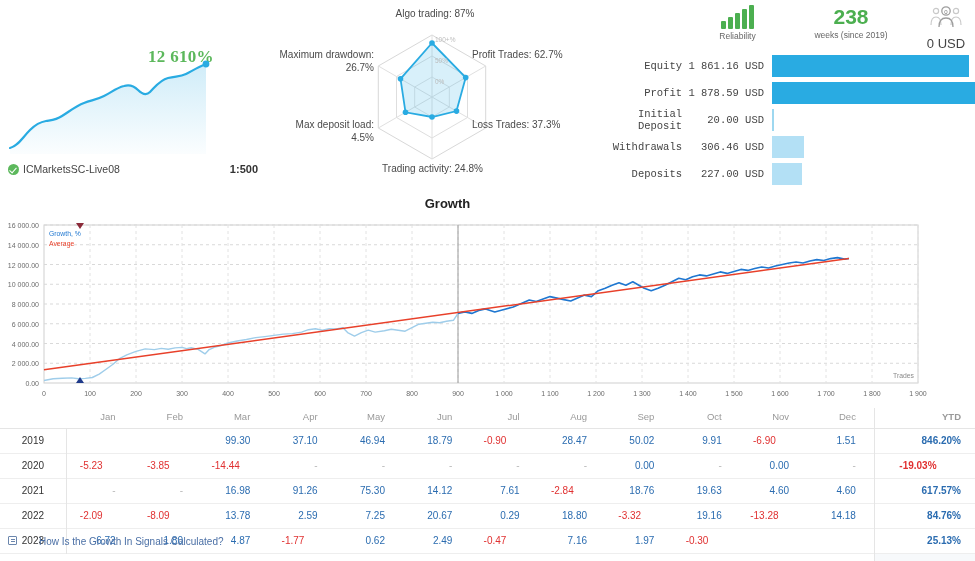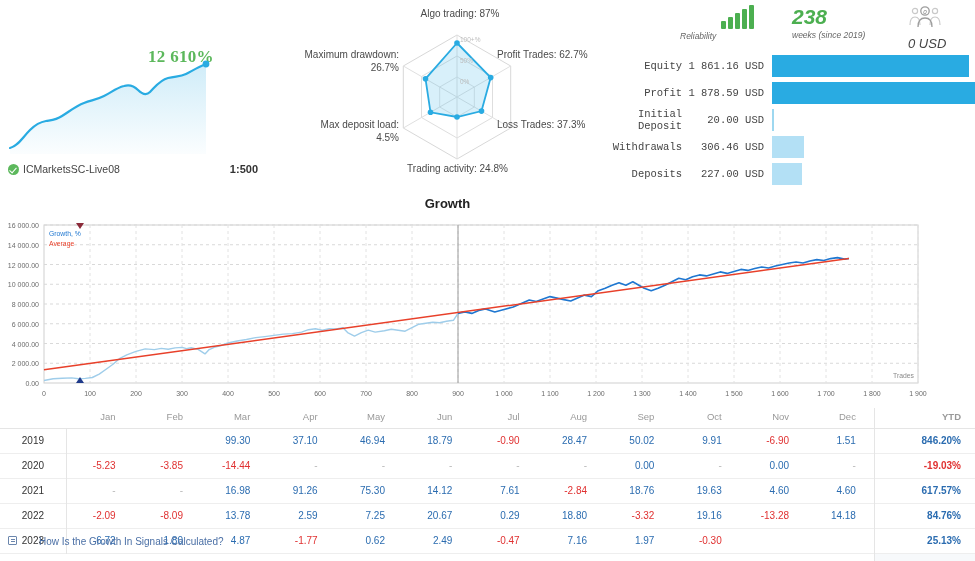--- a/index.html
+++ b/index.html
@@ -35,37 +35,37 @@
     background: #5cb85c; position: relative; flex: 0 0 auto;
   }
   .verified::after {
     content: ""; position: absolute; left: 3px; top: 2px;
     width: 3px; height: 6px; border: solid #fff;
     border-width: 0 1.4px 1.4px 0; transform: rotate(42deg);
   }
   .leverage { font-weight: bold; color: #333; font-size: 11px; }
 
   
-  .radar-block { position: absolute; left: 272px; top: 0; width: 320px; height: 195px; margin-left: 25px; }
+  .radar-block { position: absolute; left: 272px; top: 0; width: 320px; height: 195px; }
   .radar-svg { position: absolute; left: 0; top: 0; }
   .radar-lbl {
     position: absolute; font-size: 10px; color: #4a4a4a;
     line-height: 1.25; text-align: center;
   }
   .rl-top    { left: 78px;  top: 8px;   width: 170px; }
   .rl-pr     { left: 200px; top: 49px;  width: 110px; text-align: left; }
   .rl-lt     { left: 200px; top: 119px; width: 110px; text-align: left; }
   .rl-ta     { left: 58px;  top: 163px; width: 205px; }
   .rl-mdl    { left: 0px;   top: 119px; width: 102px; text-align: right; }
   .rl-md     { left: 0px;   top: 49px;  width: 102px; text-align: right; }
 
   
   .stats-block { position: absolute; left: 600px; top: 0; width: 375px; height: 195px; }
   .badges { position: absolute; left: 80px; top: 5px; width: 295px; height: 48px; }
-  .badge { position: absolute; text-align: left; font-style: italic; }
+  .badge { position: absolute; text-align: center; }
   .b-rel { left: 0px; top: 0px; width: 115px; }
   .b-wk  { left: 112px; top: 0px; width: 118px; }
   .b-sub { left: 228px; top: 0px; width: 76px; }
   .rel-bars { display: flex; align-items: flex-end; justify-content: center; gap: 2px; height: 24px; }
   .rel-bars i { width: 5px; background: #4caf50; display: block; border-radius: 1px; }
   .badge-cap { font-size: 8.5px; color: #666; margin-top: 2px; white-space: nowrap; }
   .big-num { font-size: 21px; font-weight: bold; color: #4caf50; line-height: 23px; }
   .sub-usd { font-size: 13px; color: #444; margin-top: 2px; }
 
   .bars { position: absolute; left: 0; top: 55px; width: 375px; }
@@ -96,21 +96,21 @@
   table.months col.c-mon  { width: 63px; }
   table.months col.c-ytd  { width: 94px; }
   .cell-pad { padding-right: 18px; display: block; }
   .yr {
     text-align: center !important; font-weight: bold; color: #333;
     border-right: 1px solid #e5e5e5; font-size: 10.5px;
   }
   tbody tr { border-bottom: 1px solid #eee; }
   tbody tr:first-child { border-top: 1px solid #e5e5e5; }
   .pos { color: #2b6cb0; }
-  .neg { color: #e03131; }
+  .neg { color: #e03131; text-align: center; }
   .dash { color: #bbb; }
   .ytd { border-left: 1px solid #e5e5e5; font-weight: bold; }
   .ytd .cell-pad { padding-right: 14px; font-weight: bold; }
   .total-row td { height: 24px; font-size: 10.5px; }
   .total-lbl { text-align: right; color: #444; font-weight: bold; padding-right: 10px; }
   .total-val { background: #f7f9fb; color: #2b6cb0; font-weight: bold; border-left: 1px solid #e5e5e5; }
 
   .footlink {
     position: absolute; left: 8px; top: 536px;
     display: flex; gap: 22px;

